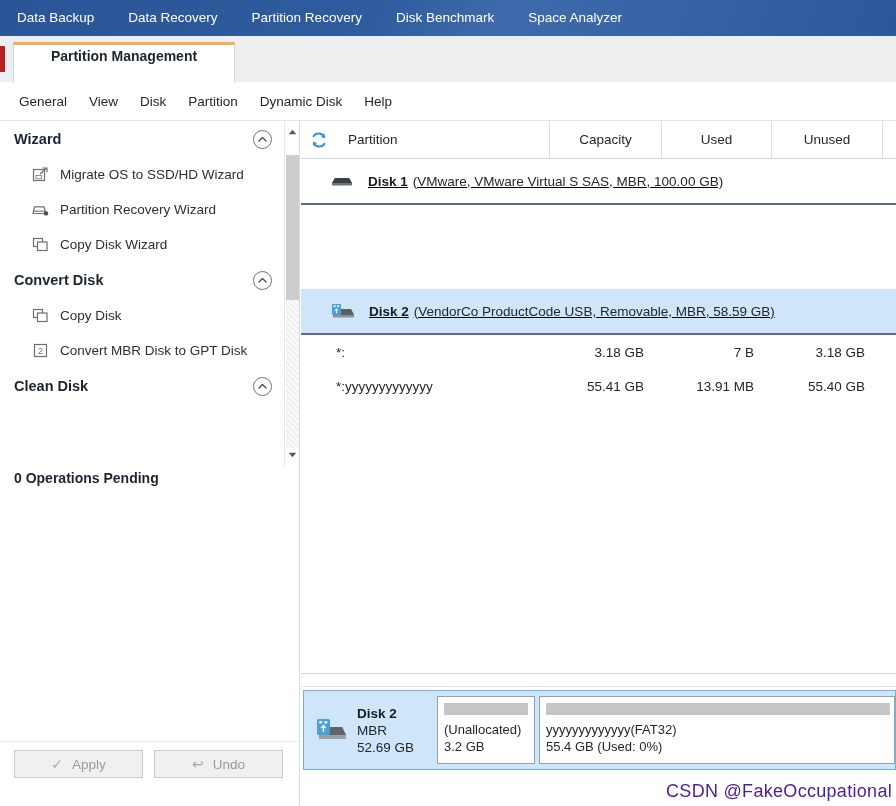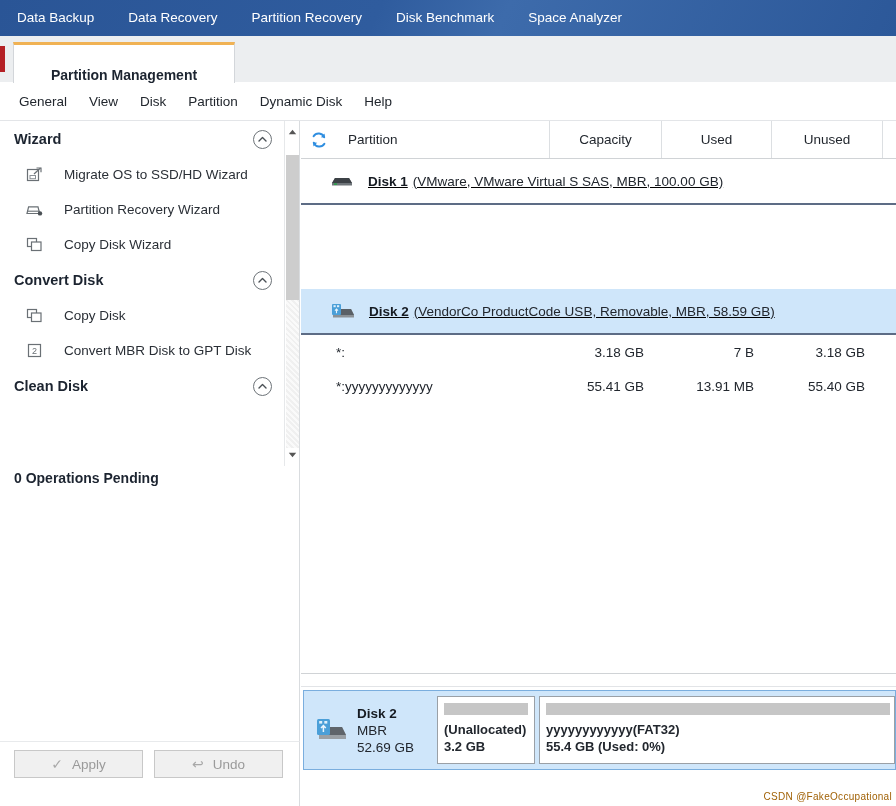--- a/index.html
+++ b/index.html
@@ -29,21 +29,21 @@
     background: #eceef0; border-bottom: 1px solid #ffffff;
   }
   .tab-red-sliver {
     position: absolute; left: 0; top: 10px; width: 5px; height: 26px;
     background: #b42025;
   }
   .tab-active {
     position: absolute; left: 13px; top: 6px; width: 222px; height: 41px;
     background: #ffffff; border-top: 3px solid #f0b254;
     border-left: 1px solid #d3d6da; border-right: 1px solid #d3d6da;
-    display: flex; align-items: flex-end; justify-content: center;
+    display: flex; align-items: flex-start; justify-content: center;
   }
   .tab-active .label {
     font-size: 14px; font-weight: bold; color: #1c2430; margin-top: 3px;
   }
 
   
   .menubar {
     position: absolute; left: 0; top: 83px; width: 896px; height: 38px;
     background: #ffffff; display: flex; align-items: center; padding-left: 8px;
     border-bottom: 1px solid #e3e5e8;
@@ -67,22 +67,22 @@
     padding: 0 28px 0 14px; height: 36px;
   }
   .sect-head .t { font-size: 14.5px; font-weight: bold; color: #1c2430; }
   .chevron-btn {
     width: 19px; height: 19px; border-radius: 50%;
     border: 1.4px solid #6d7378; display: flex; align-items: center;
     justify-content: center; cursor: pointer; flex: none;
   }
   .chevron-btn svg { display: block; }
   .side-row {
-    display: flex; align-items: center; height: 35px; padding-left: 24px;
-    cursor: pointer; gap: 20px;
+    display: flex; align-items: center; height: 35px; padding-left: 30px;
+    cursor: pointer; gap: 10px;
   }
   .side-row .ic { width: 20px; height: 20px; flex: none; display:flex; align-items:center; justify-content:center;}
   .side-row .lb { font-size: 13.5px; color: #2a2f36; white-space: nowrap; }
 
   
   .sb-track {
     position: absolute; right: 0; top: 0; width: 15px; height: 345px;
     background: #ffffff; border-left: 1px solid #e6e8ea;
   }
   .sb-arrow {
@@ -176,34 +176,34 @@
     display: flex; align-items: stretch;
   }
   .map-diskinfo {
     width: 133px; display: flex; align-items: center; gap: 9px; padding-left: 10px;
   }
   .map-diskinfo .txt { display: flex; flex-direction: column; line-height: 17px; }
   .map-diskinfo .n { font-size: 13.5px; font-weight: bold; color: #161b22; }
   .map-diskinfo .m { font-size: 13.5px; color: #22272e; }
   .map-part {
     background: #ffffff; border: 1px solid #9aa0a6; margin: 5px 4px 5px 0;
-    padding: 6px 4px 0 6px; display: flex; flex-direction: column; font-weight: bold;
+    padding: 6px 4px 0 6px; display: flex; flex-direction: column;
   }
   .map-part.unalloc { width: 98px; }
   .map-part.data { flex: 1; margin-right: 0; }
   .map-bar { height: 12px; background: #c6c6c6; margin-bottom: 6px; }
   .map-part.unalloc .map-bar { width: 84px; }
   .map-part .l1, .map-part .l2 {
     font-size: 13px; color: #22272e; white-space: nowrap; line-height: 17px;
     overflow: hidden;
   }
 
   .watermark {
     position: absolute; right: 4px; bottom: 4px;
-    font-size: 10px; color: #a16207; letter-spacing: .3px;
+    font-size: 18px; color: #4c1d95; letter-spacing: .3px;
     pointer-events: none;
   }
 </style>
 </head>
 <body>
 
 <div id="app">
 
   <div class="navbar">
     <div class="nav-item">Data Backup</div>
@@ -429,21 +429,21 @@
       </div>
 
       <div class="map-part unalloc">
         <div class="map-bar"></div>
         <div class="l1">(Unallocated)</div>
         <div class="l2">3.2 GB</div>
       </div>
 
       <div class="map-part data">
         <div class="map-bar"></div>
-        <div class="l1">yyyyyyyyyyyy(FAT32)</div>
+        <div class="l1">yyyyyyyyyyyyy(FAT32)</div>
         <div class="l2">55.4 GB (Used: 0%)</div>
       </div>
     </div>
 
     <div class="watermark">CSDN @FakeOccupational</div>
   </div>
 
 </div>
 
 </body></html>

